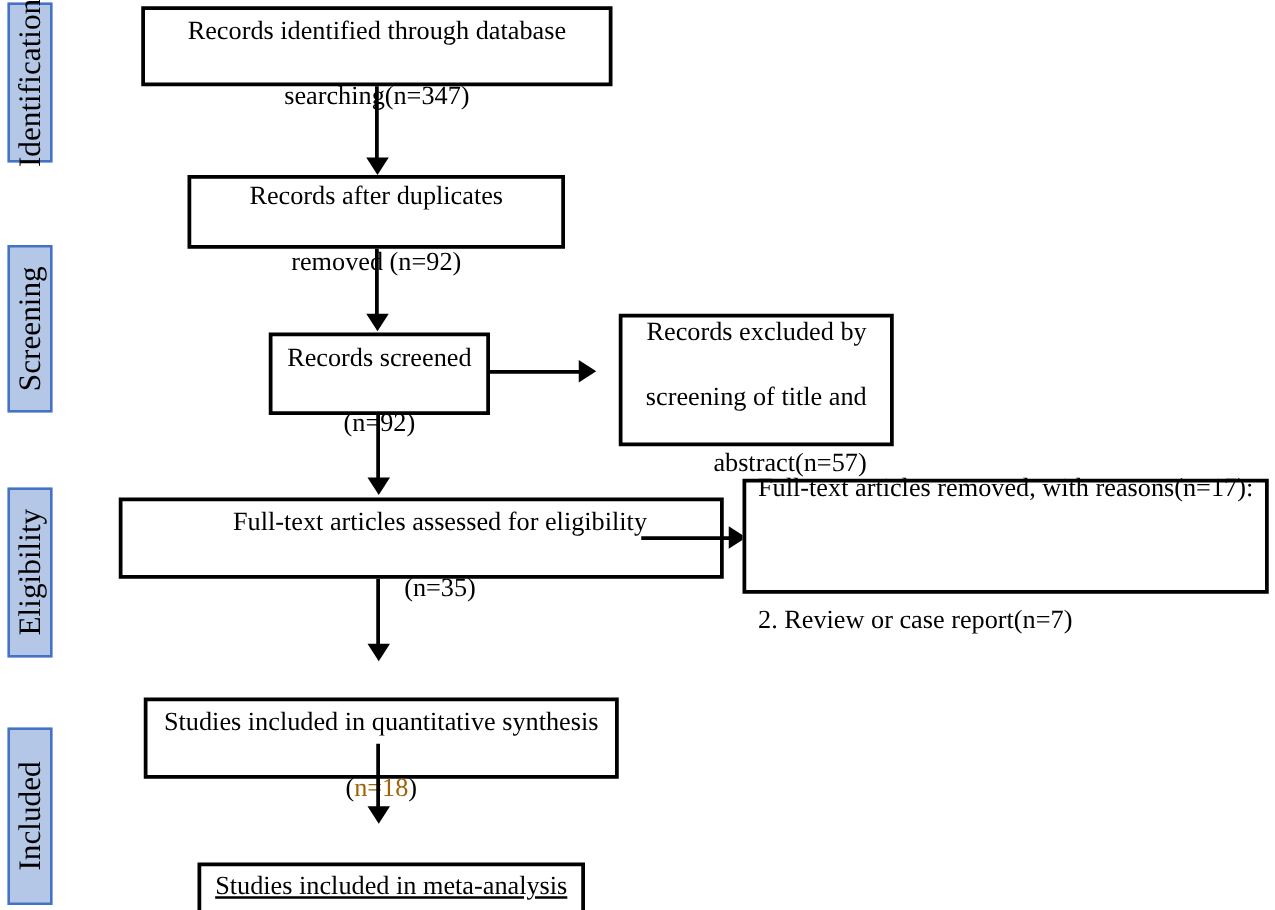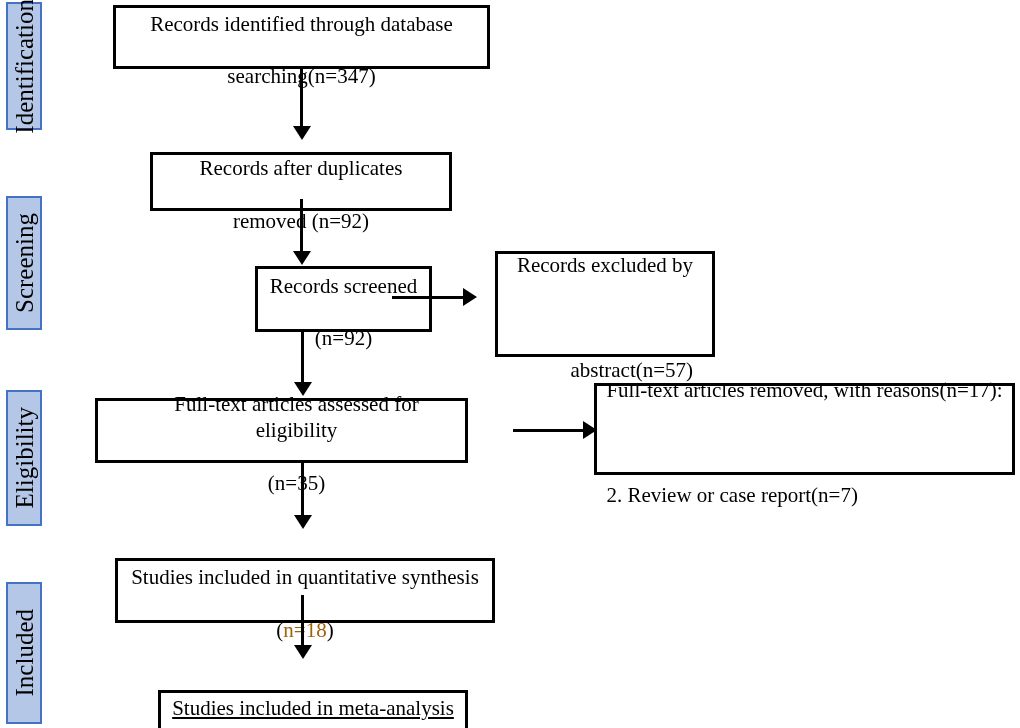--- a/index.html
+++ b/index.html
@@ -114,52 +114,52 @@
   <div class="box" style="left:113px; top:5px; width:377px; height:64px;">
     <div class="box-text">
       <span>Records identified through database</span><br>
       <span>searching(n=347)</span>
     </div>
   </div>
 
   <div class="v-line" style="left:300px; top:69px; width:3px; height:60px;"></div>
   <div class="arrow-down" style="left:293px; top:126px;"></div>
 
-  <div class="box" style="left:150px; top:152px; width:302px; height:59px;">
+  <div class="box" style="left:150px; top:140px; width:302px; height:59px;">
     <div class="box-text">
       <span>Records after duplicates</span><br>
       <span>removed (n=92)</span>
     </div>
   </div>
 
   <div class="v-line" style="left:300px; top:199px; width:3px; height:54px;"></div>
   <div class="arrow-down" style="left:293px; top:251px;"></div>
 
-  <div class="box" style="left:215px; top:266px; width:177px; height:66px;margin-left:40px;">
+  <div class="box" style="left:215px; top:266px; width:177px; height:66px;">
     <div class="box-text">
       <span>Records screened</span><br>
       <span>(n=92)</span>
     </div>
   </div>
 
   <div class="h-line" style="left:392px; top:296px; width:74px; height:3px;"></div>
   <div class="arrow-right" style="left:463px; top:288px;"></div>
 
   <div class="box" style="left:495px; top:251px; width:220px; height:106px;text-align:right;">
     <div class="box-text">
       <span>Records excluded by</span><br>
-      <br>
+      <span>screening of title and</span><br>
       <span>abstract(n=57)</span>
     </div>
   </div>
 
   <div class="v-line" style="left:301px; top:332px; width:3px; height:52px;"></div>
   <div class="arrow-down" style="left:294px; top:382px;"></div>
 
-  <div class="box" style="left:95px; top:398px; width:373px; height:65px;padding-left:36px;">
+  <div class="box" style="left:95px; top:398px; width:484px; height:65px;padding-left:36px;">
     <div class="box-text">
       <span>Full-text articles assessed for eligibility</span><br>
       <span>(n=35)</span>
     </div>
   </div>
 
   <div class="h-line" style="left:513px; top:429px; width:73px; height:3px;"></div>
   <div class="arrow-right" style="left:583px; top:421px;"></div>
 
   <div class="box" style="left:594px; top:383px; width:421px; height:92px;">

